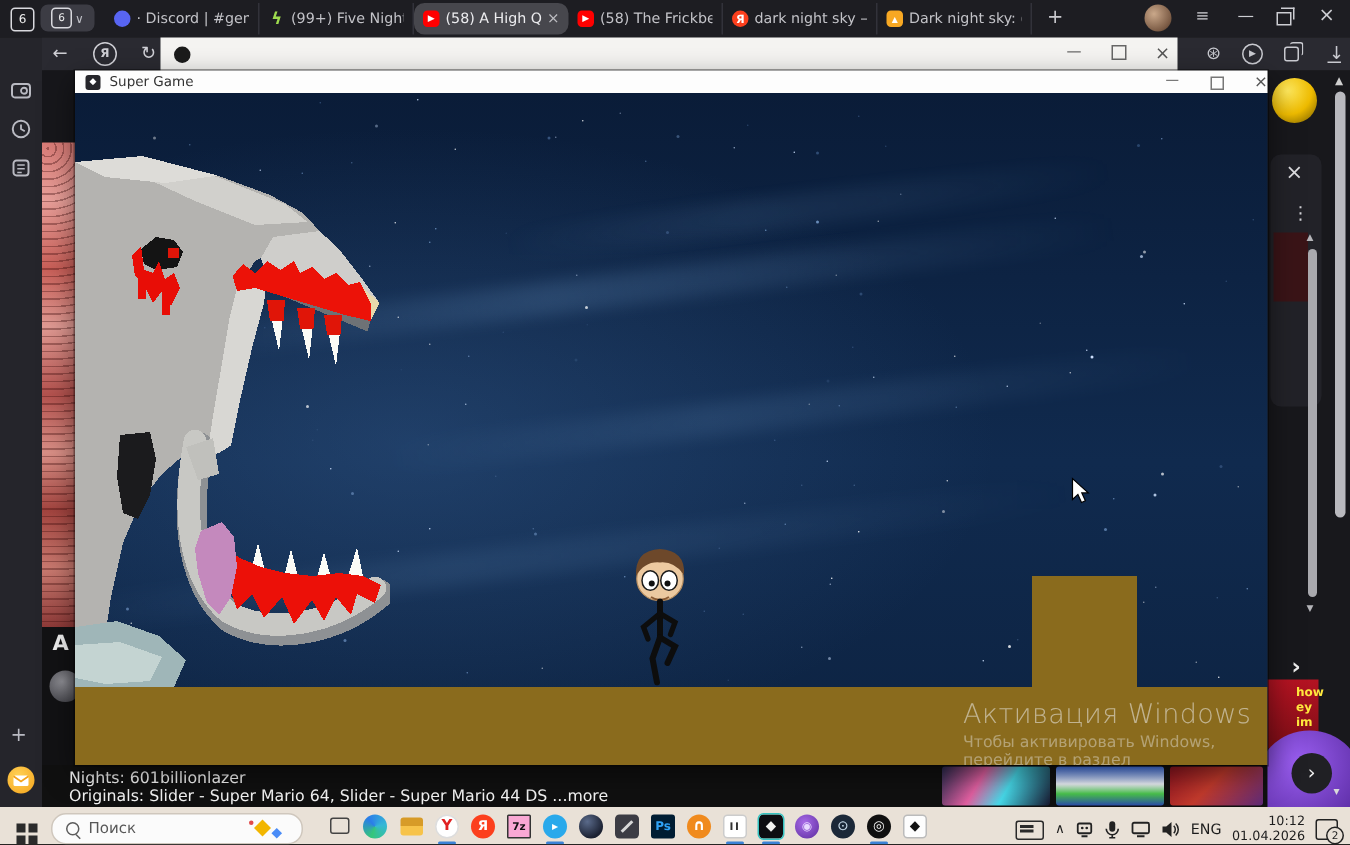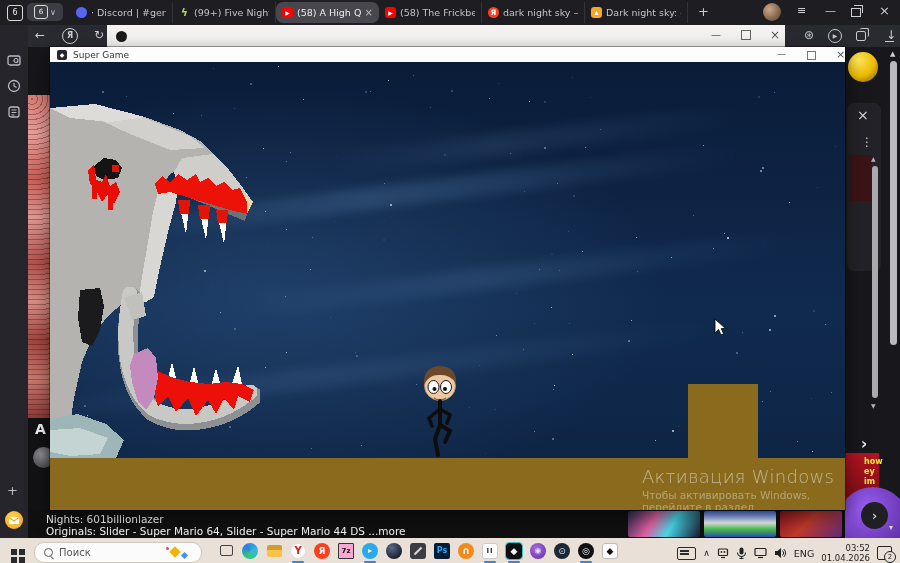--- a/index.html
+++ b/index.html
@@ -599,21 +599,21 @@
       <svg width="13" height="12" viewBox="0 0 13 12">
           <rect x="1" y="1.5" width="11" height="7" rx="1" fill="none" stroke="#222" stroke-width="1.2"></rect>
           <path d="M4,10.5 h5" stroke="#222" stroke-width="1.2"></path>
         </svg>
       <svg width="13" height="12" viewBox="0 0 13 12">
           <path d="M1,4 h2.5 L7,1 v10 L3.5,8 H1 Z" fill="#222"></path>
           <path d="M8.5,3.5 a3.5,3.5 0 0 1 0,5 M9.8,2 a5.5,5.5 0 0 1 0,8" fill="none" stroke="#222" stroke-width="1"></path>
         </svg>
       <div style="font-size:9.5px">ENG</div>
       <div id="tray-clock">
-        <div>03:52</div>
+        <div>10:12</div>
         <div>01.04.2026</div>
       </div>
       <div id="notif-icon">
         <div id="notif-badge">2</div>
       </div>
     </div>
   </div>
 
 </div>
 

